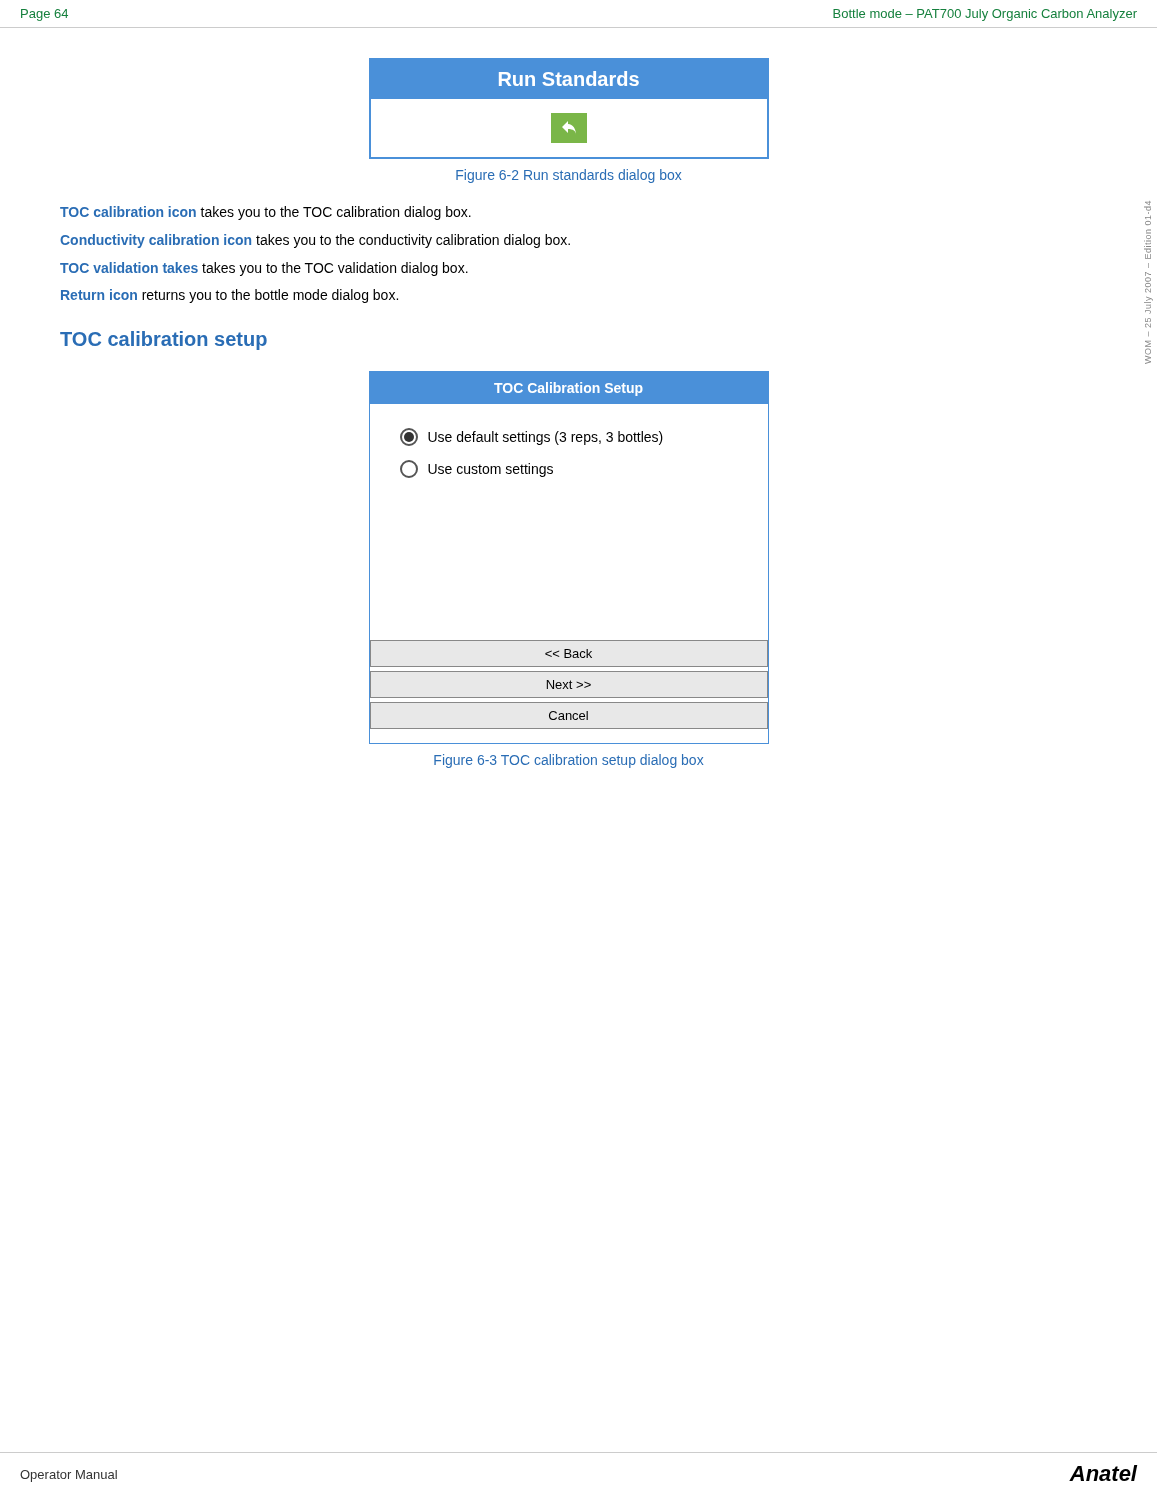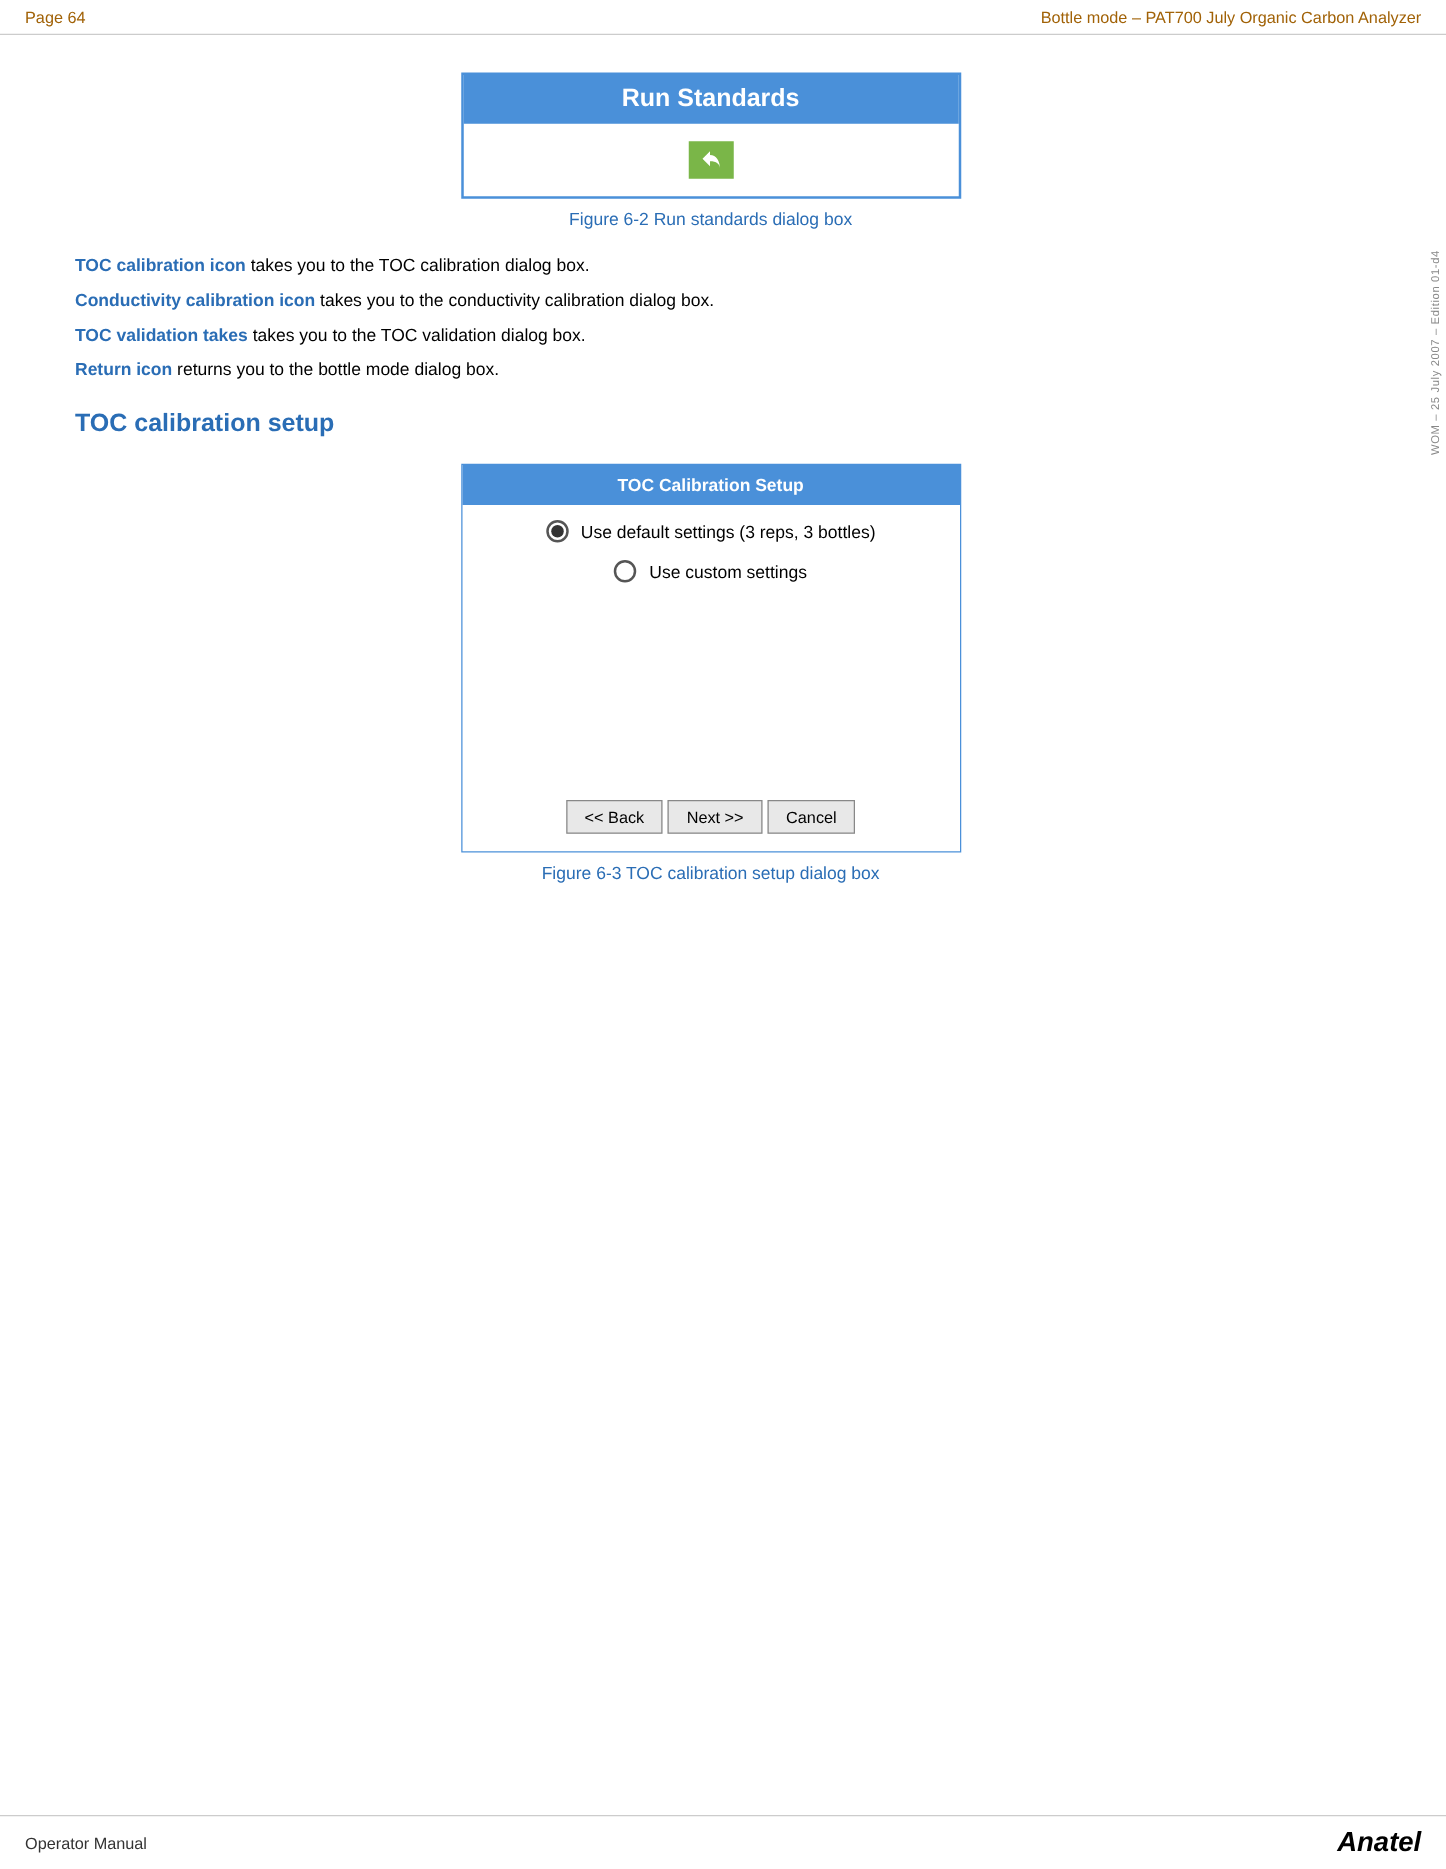--- a/index.html
+++ b/index.html
@@ -15,21 +15,21 @@
     }
 
     
     .page-header {
       display: flex;
       justify-content: space-between;
       align-items: center;
       padding: 6px 20px;
       border-bottom: 1px solid #ccc;
       font-size: 13px;
-      color: #a16207;
+      color: #15803d;
     }
 
     
     .page-footer {
       position: absolute;
       bottom: 0;
       left: 0;
       right: 0;
       display: flex;
       justify-content: space-between;
@@ -170,26 +170,25 @@
     .dialog-header2 {
       background: #4a90d9;
       color: #fff;
       text-align: center;
       padding: 8px 16px;
       font-size: 14px;
       font-weight: bold;
     }
 
     .dialog-body2 {
-      padding: 12px 30px 16px 30px;
+      padding: 24px 30px 16px 30px;
       display: flex;
       flex-direction: column;
       gap: 14px;
       min-height: 220px;
-      align-items: center;
     }
 
     .radio-option {
       display: flex;
       align-items: center;
       gap: 10px;
       font-size: 14px;
     }
 
     .radio-circle {
@@ -213,20 +212,21 @@
       height: 10px;
       border-radius: 50%;
       background: #333;
     }
 
     .dialog-buttons {
       display: flex;
       justify-content: center;
       gap: 4px;
       padding: 16px 0 14px 0;
+      flex-direction: column;
     }
 
     .dlg-btn {
       padding: 5px 14px;
       font-size: 13px;
       border: 1px solid #888;
       background: #e8e8e8;
       cursor: pointer;
       min-width: 70px;
       text-align: center;

